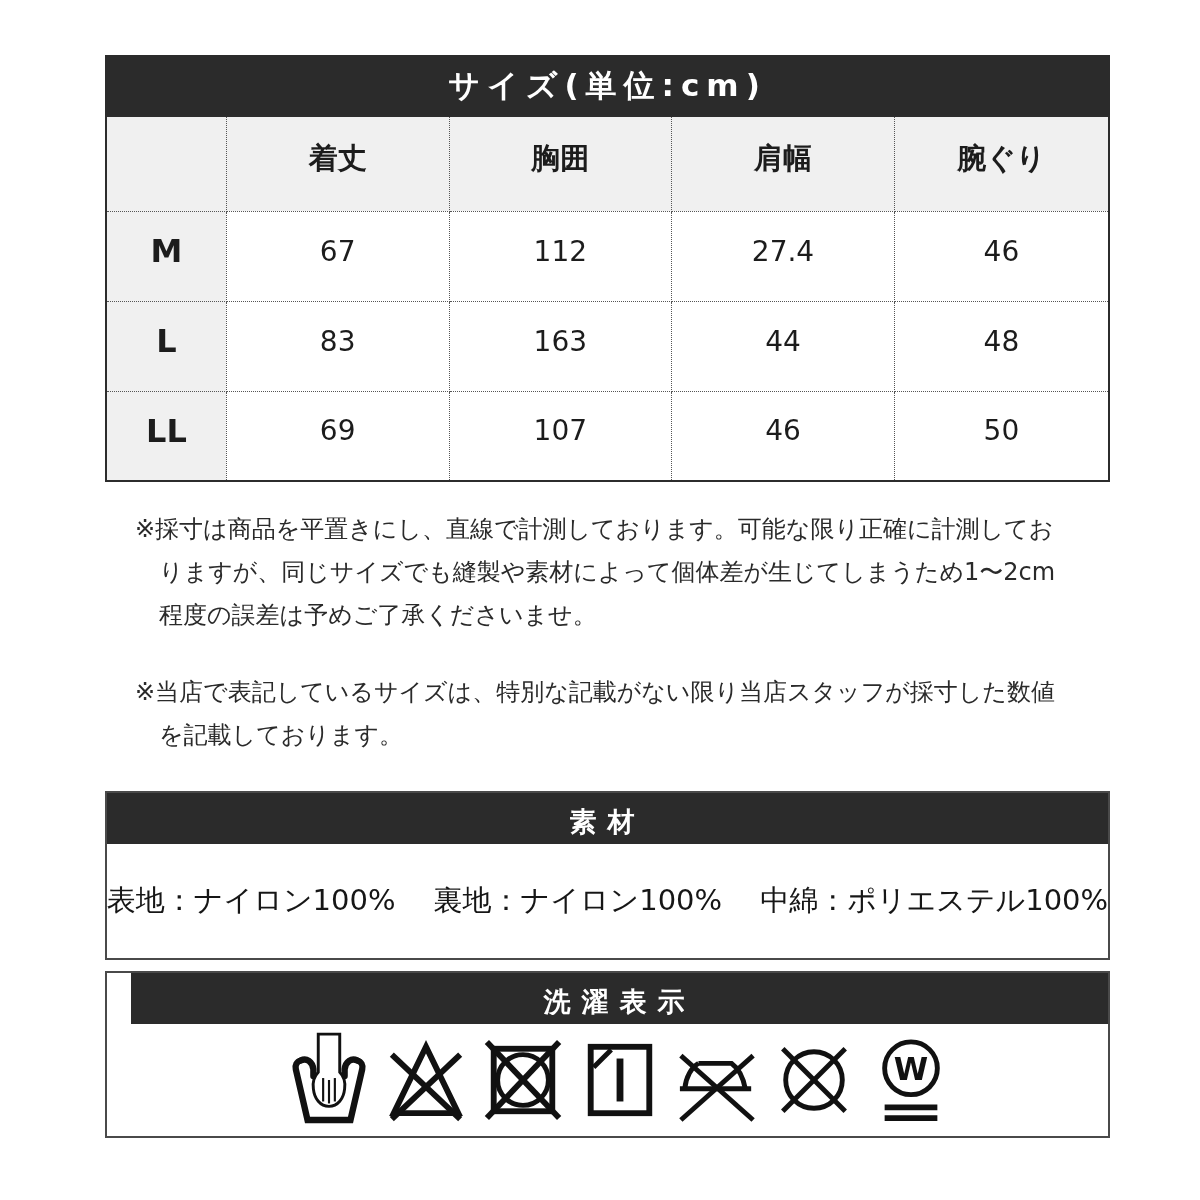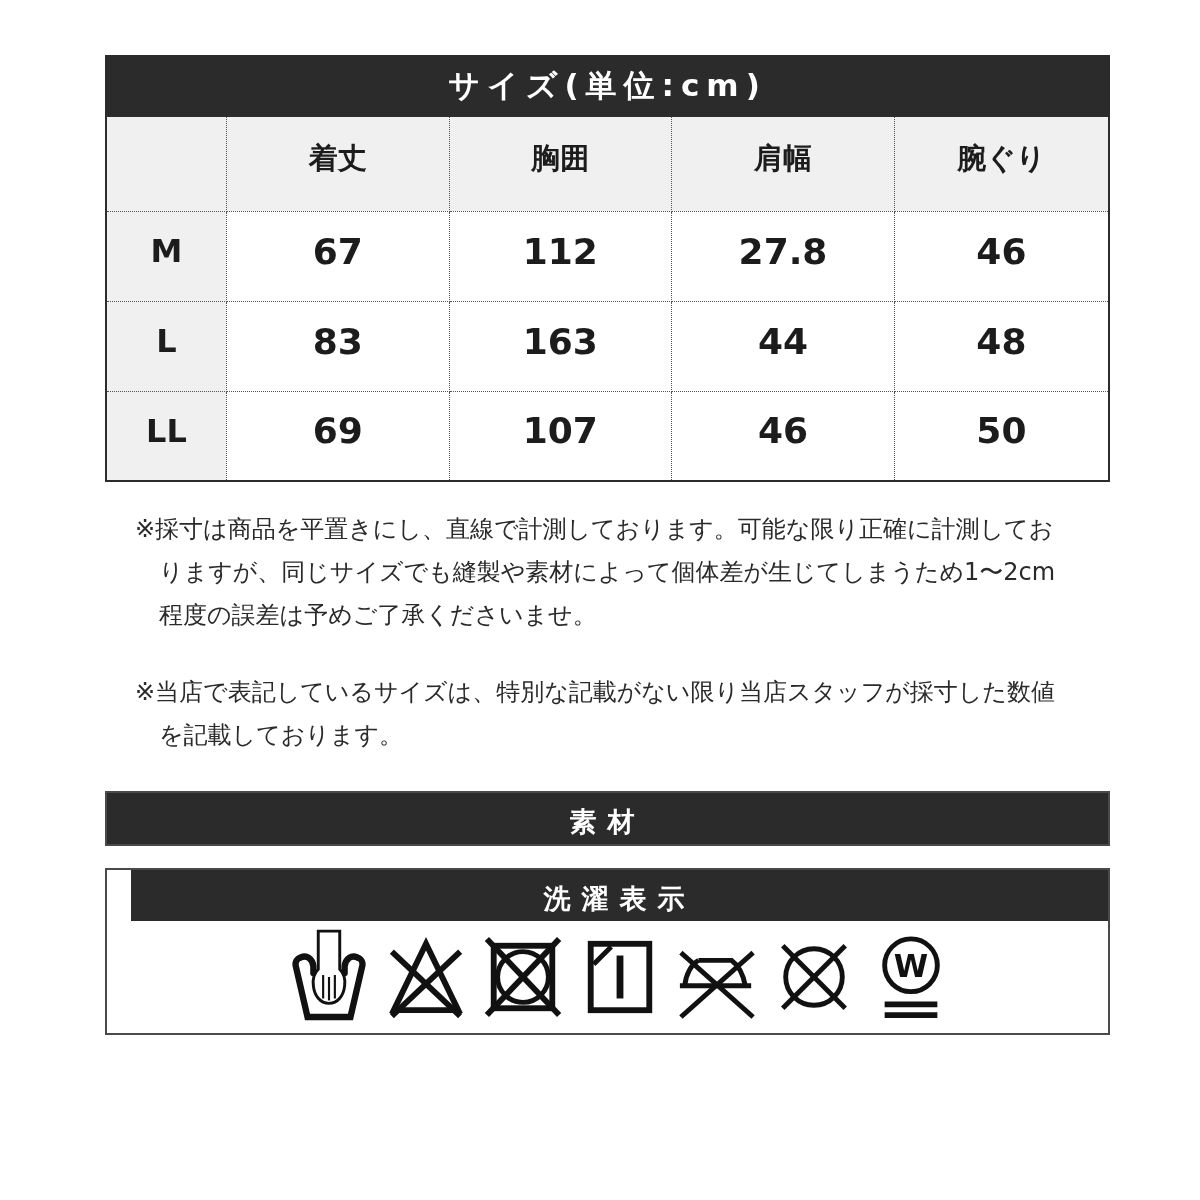--- a/index.html
+++ b/index.html
@@ -49,39 +49,39 @@
   table.size thead th {
     background: #f0f0f0;
     font-size: 29px; font-weight: bold;
   }
   table.size tbody th {
     background: #f0f0f0;
     font-size: 32px; font-weight: bold;
   }
   table.size tbody td {
     background: #ffffff;
-    font-size: 36px; font-weight: 700;
+    font-size: 28px; font-weight: 400;
   }
 
   
   .notes { margin-top: 26px; padding-left: 30px; }
   .note {
     width: 940px;
     margin: 0 0 34px 0;
     font-size: 24px;
     line-height: 43px;
     color: #2a2a2a;
     padding-left: 1em;
     text-indent: -1em;
   }
 
   
   .box { border: 2px solid #4a4a4a; background: #ffffff; }
   .box.material { margin-top: 20px; }
-  .box.laundry  { margin-top: 22px; padding-left: 24px; }
+  .box.laundry  { margin-top: 11px; padding-left: 24px; }
   .material-line {
     height: 114px;
     display: flex; align-items: center; justify-content: center;
     gap: 38px;
     font-size: 29px;
     color: #161616;
     white-space: nowrap;
   }
   .symbols {
     height: 112px;
@@ -113,21 +113,21 @@
             <th>胸囲</th>
             <th>肩幅</th>
             <th>腕ぐり</th>
           </tr>
         </thead>
         <tbody>
           <tr>
             <th>M</th>
             <td>67</td>
             <td>112</td>
-            <td>27.8</td>
+            <td>27.4</td>
             <td>46</td>
           </tr>
           <tr>
             <th>L</th>
             <td>83</td>
             <td>163</td>
             <td>44</td>
             <td>48</td>
           </tr>
           <tr>
@@ -141,20 +141,25 @@
       </table>
     </section>
 
     <div class="notes">
       <p class="note">※採寸は商品を平置きにし、直線で計測しております。可能な限り正確に計測しておりますが、同じサイズでも縫製や素材によって個体差が生じてしまうため1〜2cm程度の誤差は予めご了承くださいませ。</p>
       <p class="note">※当店で表記しているサイズは、特別な記載がない限り当店スタッフが採寸した数値を記載しております。</p>
     </div>
 
     <section class="box material">
       <div class="band small">素材</div>
+      <div class="material-line">
+        <span>表地：ナイロン100%</span>
+        <span>裏地：ナイロン100%</span>
+        <span>中綿：ポリエステル100%</span>
+      </div>
     </section>
 
     <section class="box laundry">
       <div class="band small">洗濯表示</div>
       <div class="symbols">
 
         <svg class="care" width="82" height="98" viewBox="0 0 84 100">
           <g stroke="#111" fill="none" stroke-width="6.5" stroke-linecap="round">
             <path d="M13,30 C9,31 7,35 8,39 L20,91 L64,91 L76,39 C77,35 75,31 71,30"></path>
             <path d="M13,30 C19,27 25,31 26,39 L26,46"></path>

